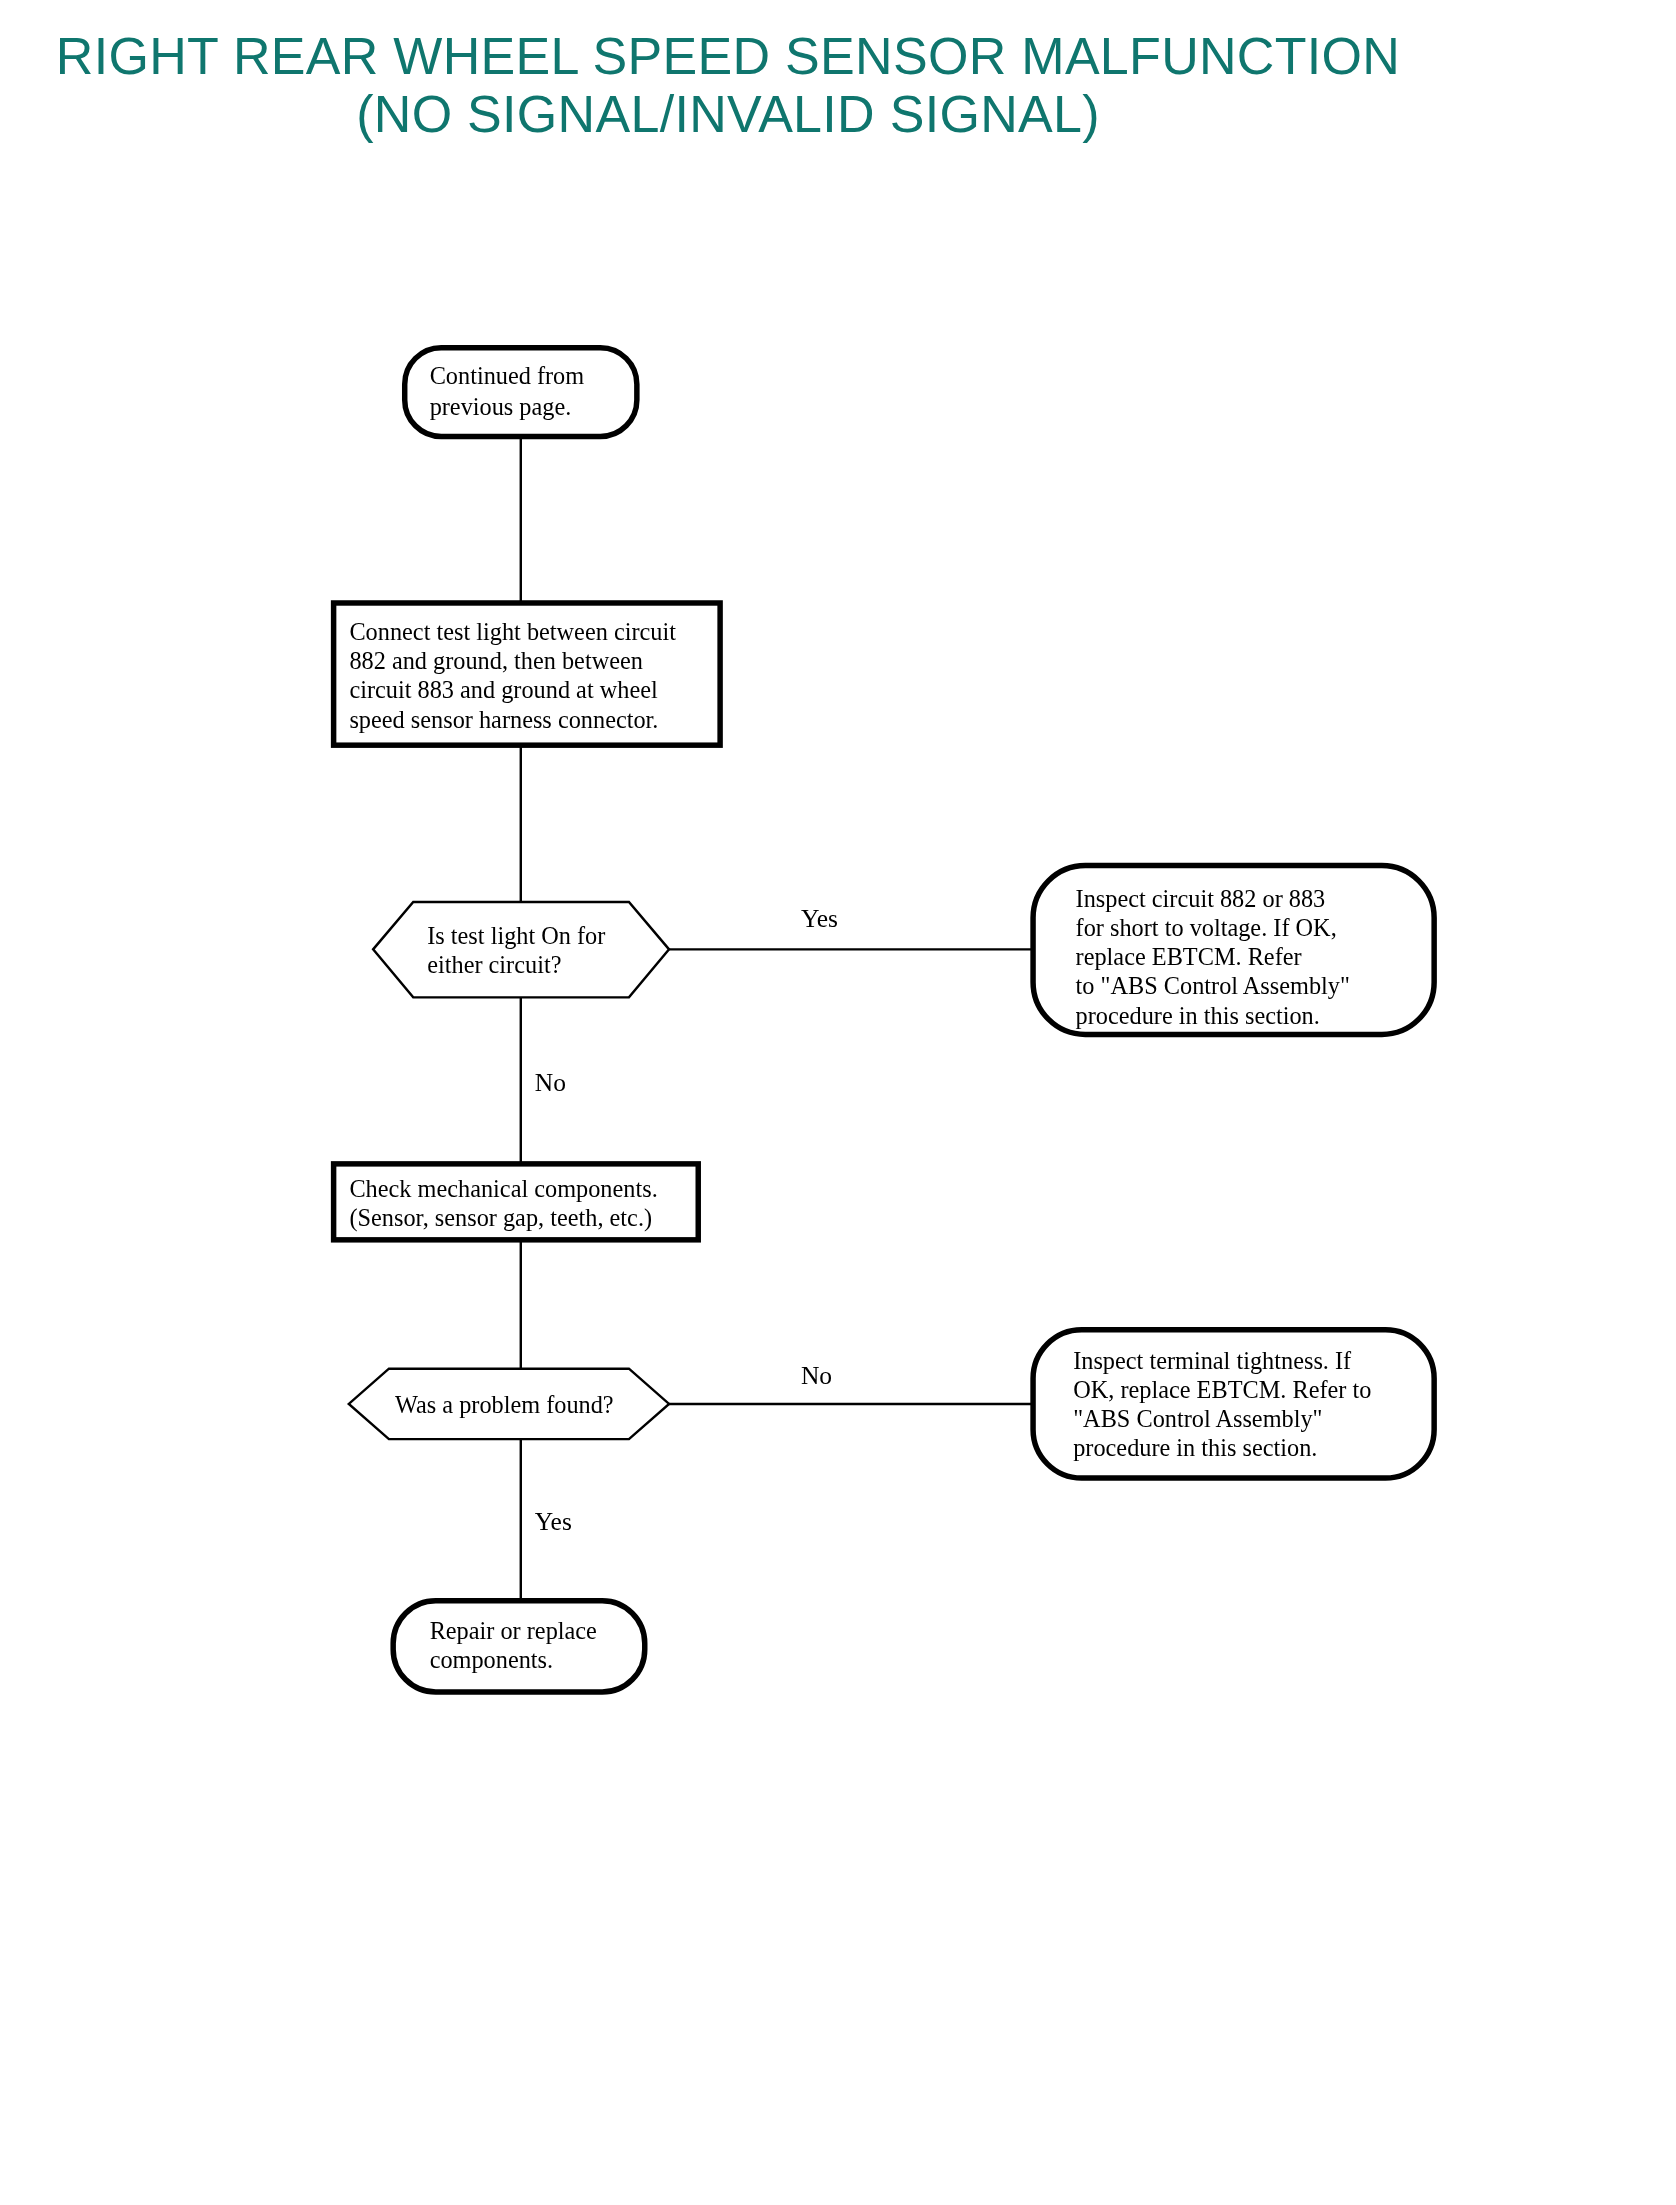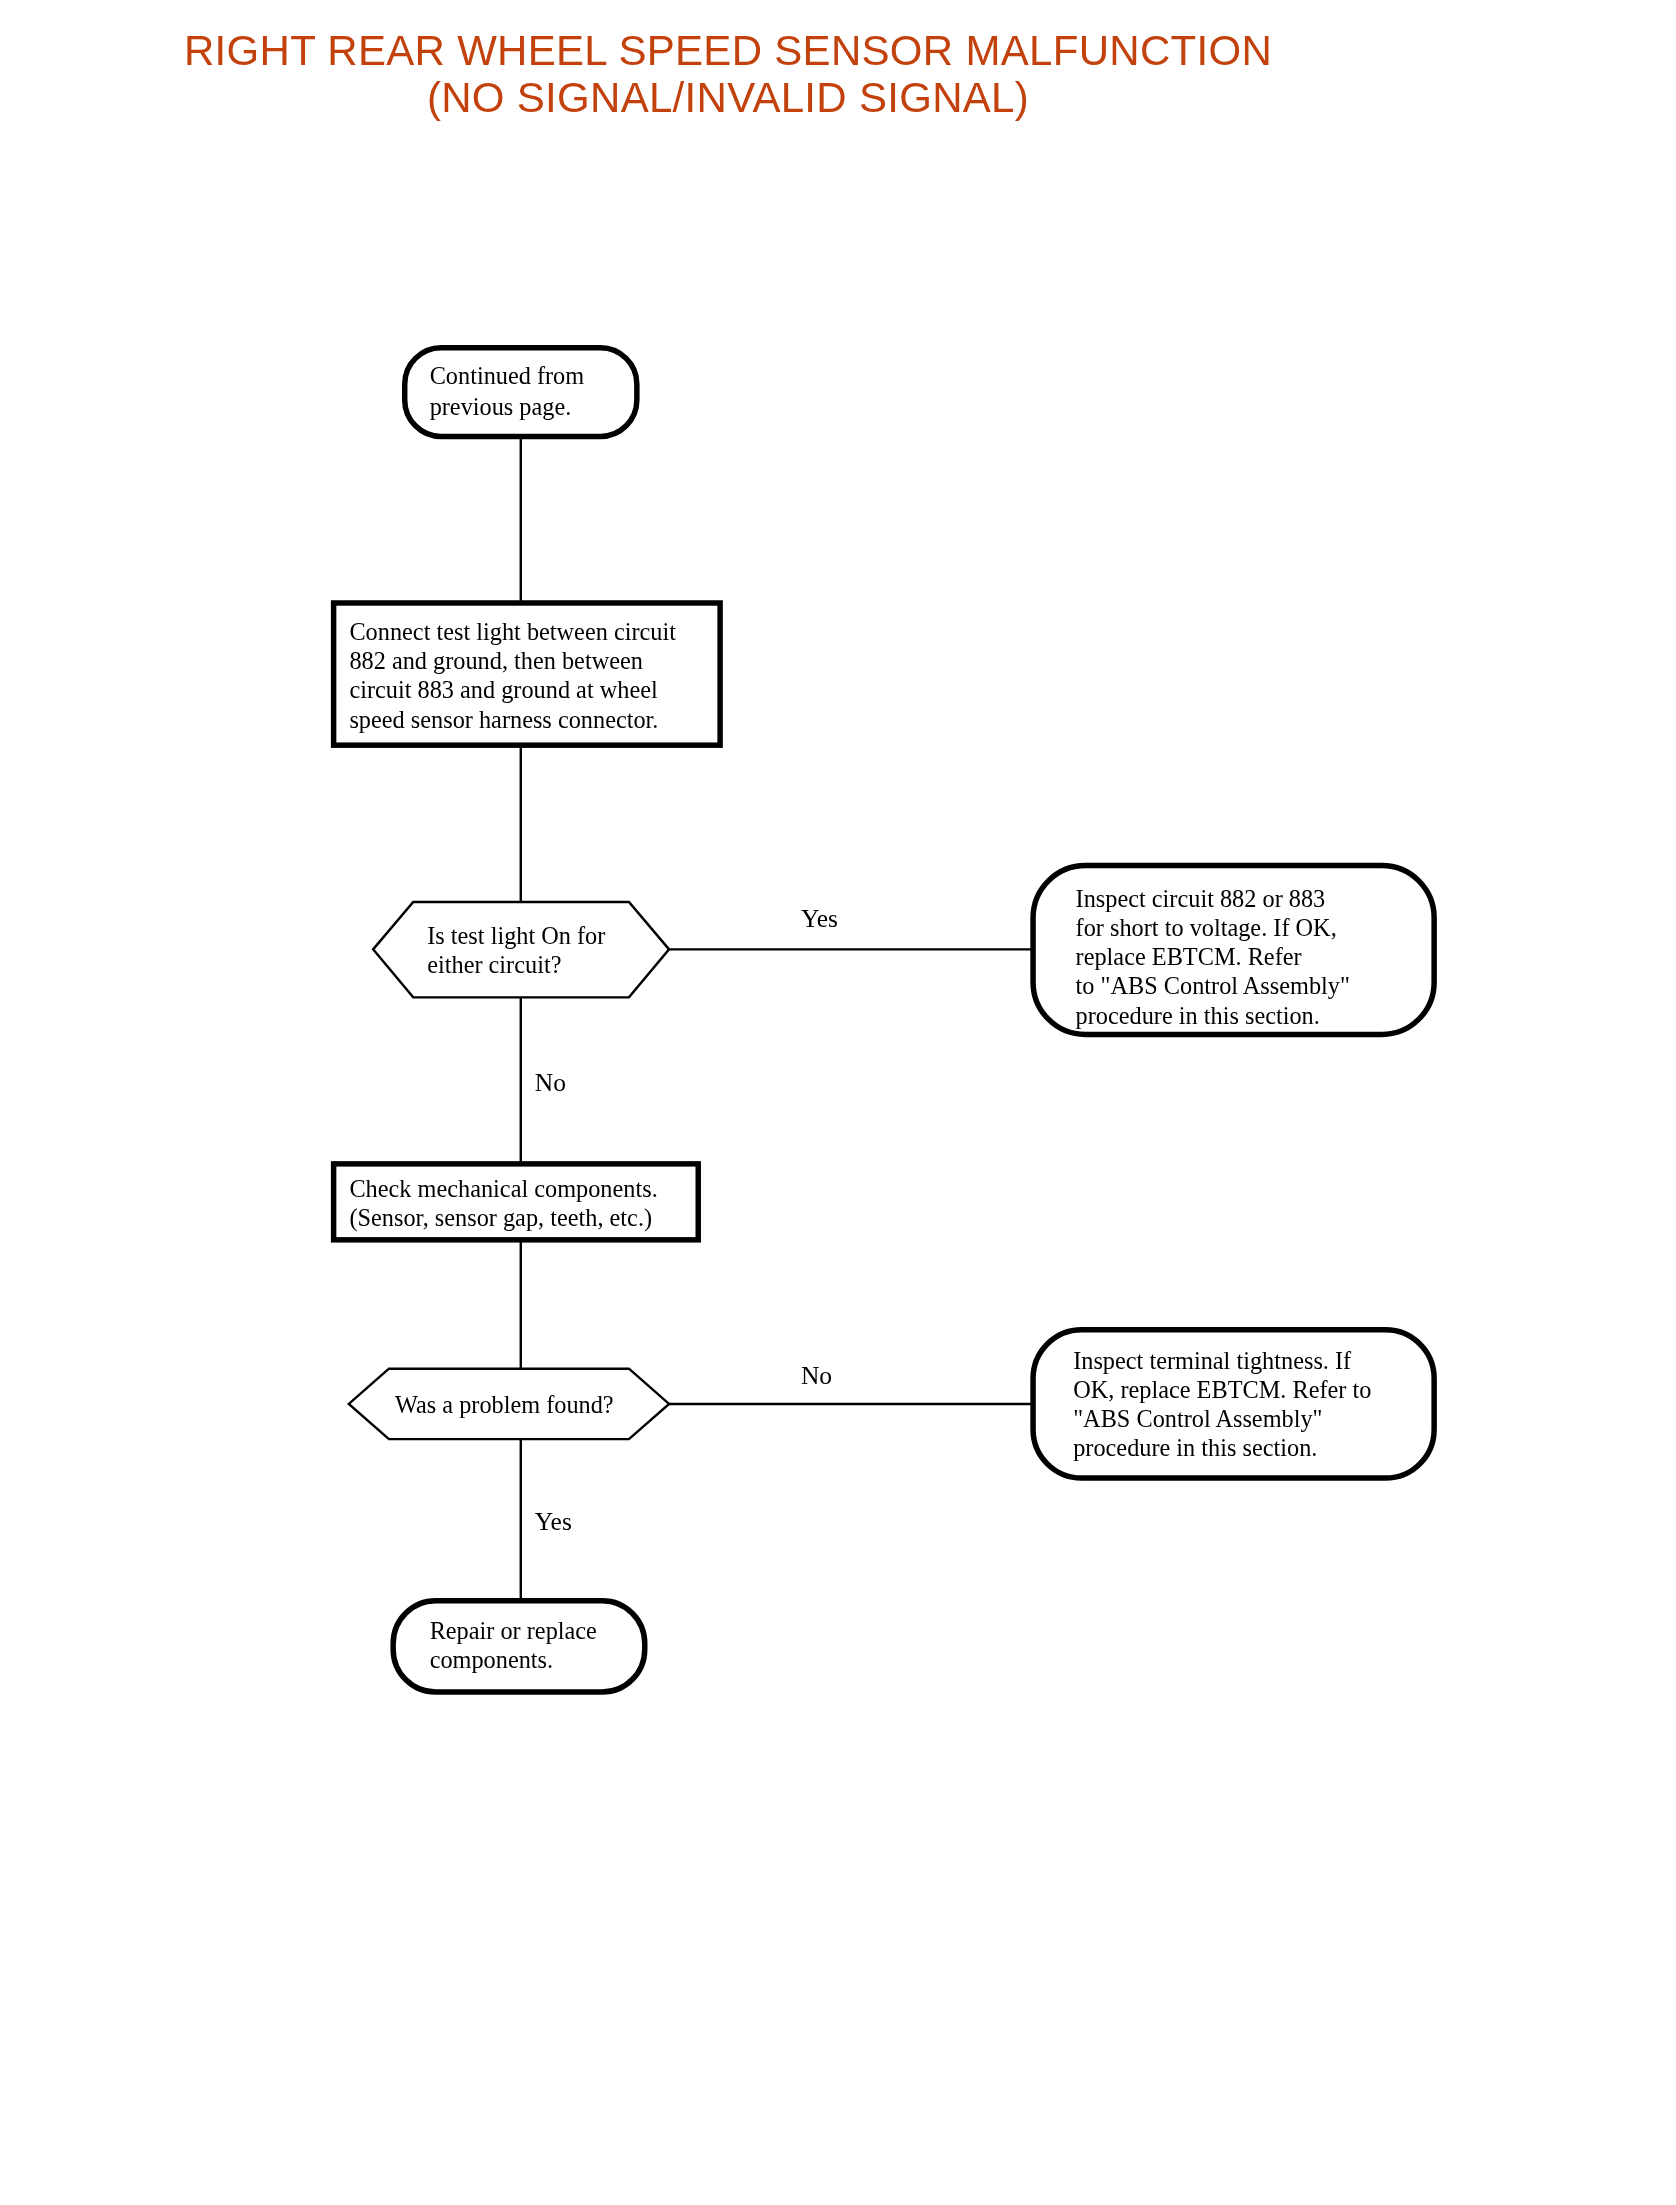--- a/index.html
+++ b/index.html
@@ -23,24 +23,24 @@
     height: 2205px;
     background: #ffffff;
   }
   .chart-title {
     position: absolute;
     left: 0;
     top: 27px;
     width: 1456px;
     text-align: center;
     font-family: "Liberation Sans", sans-serif;
-    font-size: 42px;
+    font-size: 52px;
     line-height: 1.12;
     letter-spacing: 0.3px;
-    color: #c2410c;
+    color: #0f766e;
     white-space: pre-line;
   }
   svg#flow {
     position: absolute;
     left: 0;
     top: 0;
     width: 1676px;
     height: 2205px;
     display: block;
   }

